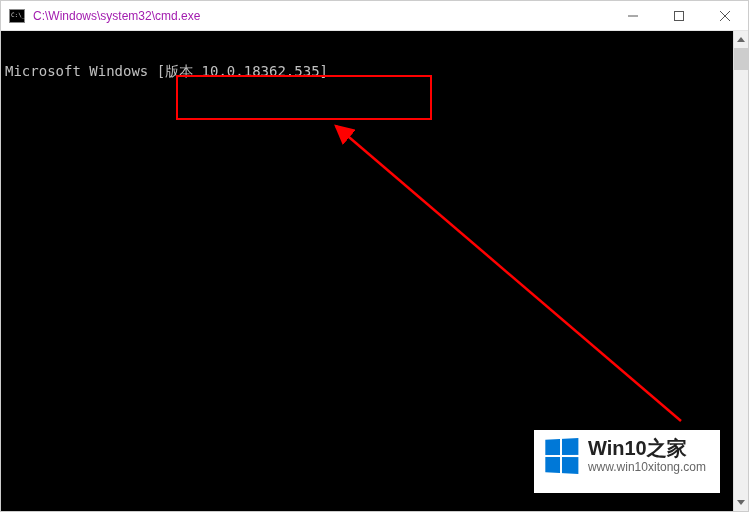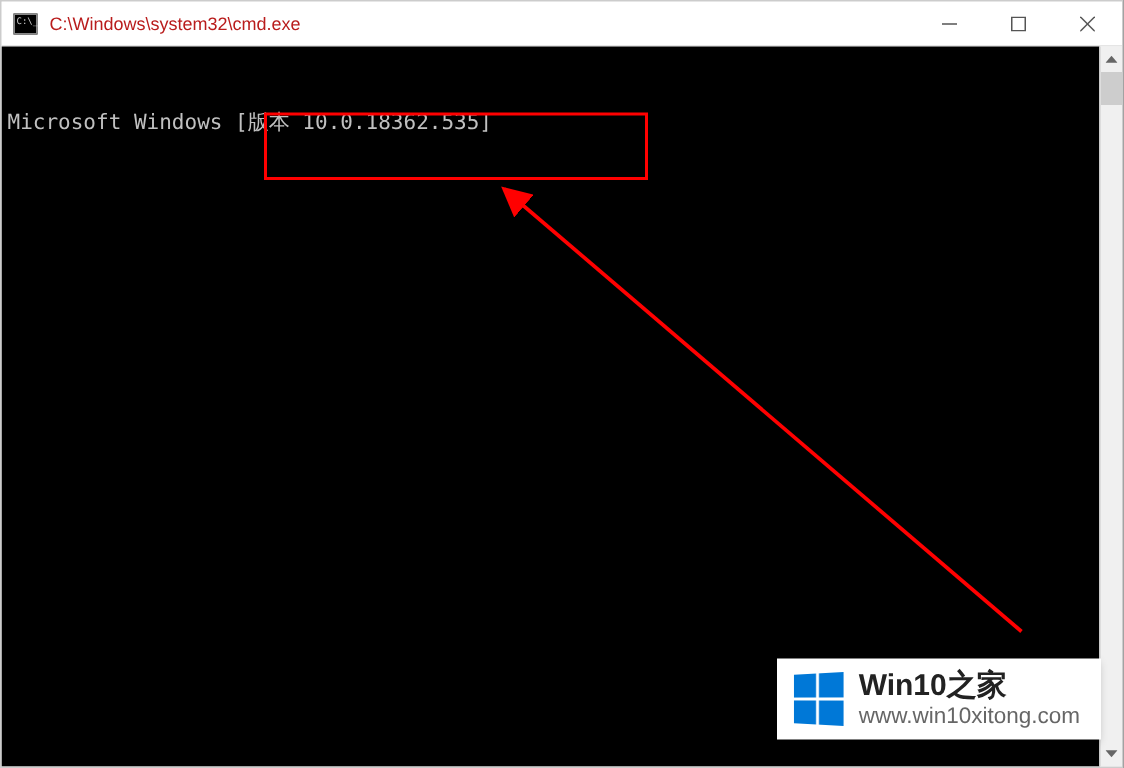--- a/index.html
+++ b/index.html
@@ -36,21 +36,21 @@
       position: absolute;
       color: #ccc;
       font-size: 6px;
       top: 1px;
       left: 1px;
       font-family: monospace;
     }
     .titlebar-title {
       margin-left: 8px;
       font-size: 12px;
-      color: #b91c1c;
+      color: #a21caf;
       flex: 1;
     }
     .window-controls {
       display: flex;
       height: 100%;
     }
     .win-btn {
       width: 46px;
       height: 100%;
       display: flex;
@@ -67,21 +67,21 @@
       position: absolute;
       top: 30px;
       left: 0;
       right: 15px;
       bottom: 0;
       background: #000000;
       color: #c0c0c0;
       font-family: "NSimSun", "SimSun", "Consolas", monospace;
       font-size: 14px;
       line-height: 16px;
-      padding: 11px 4px;
+      padding: 0 4px;
       white-space: pre;
     }
     .scrollbar-track {
       position: absolute;
       top: 30px;
       right: 0;
       width: 15px;
       bottom: 0;
       background: #f0f0f0;
       border-left: 1px solid #ddd;
@@ -116,25 +116,25 @@
       position: absolute;
       top: 0;
       left: 0;
       width: 749px;
       height: 512px;
       pointer-events: none;
     }
     .watermark {
       position: absolute;
       bottom: 18px;
-      right: 14px;
+      right: 28px;
       background: #ffffff;
       display: flex;
       align-items: center;
-      padding: 8px 14px 8px 10px;
+      padding: 8px 14px 20px 10px;
       box-shadow: -2px 2px 6px rgba(0,0,0,0.3);
     }
     .win-logo {
       width: 34px;
       height: 34px;
       display: grid;
       grid-template-columns: 1fr 1fr;
       grid-template-rows: 1fr 1fr;
       gap: 2px;
       margin-right: 10px;
@@ -148,21 +148,21 @@
       flex-direction: column;
       line-height: 1;
     }
     .wm-title {
       font-size: 20px;
       font-weight: bold;
       color: #222;
       font-family: "Microsoft YaHei", sans-serif;
     }
     .wm-url {
-      font-size: 15px;
+      font-size: 12px;
       color: #666;
       margin-top: 3px;
     }
     .term-line {
       display: block;
     }
     .cursor {
       display: inline-block;
       width: 8px;
       height: 14px;

